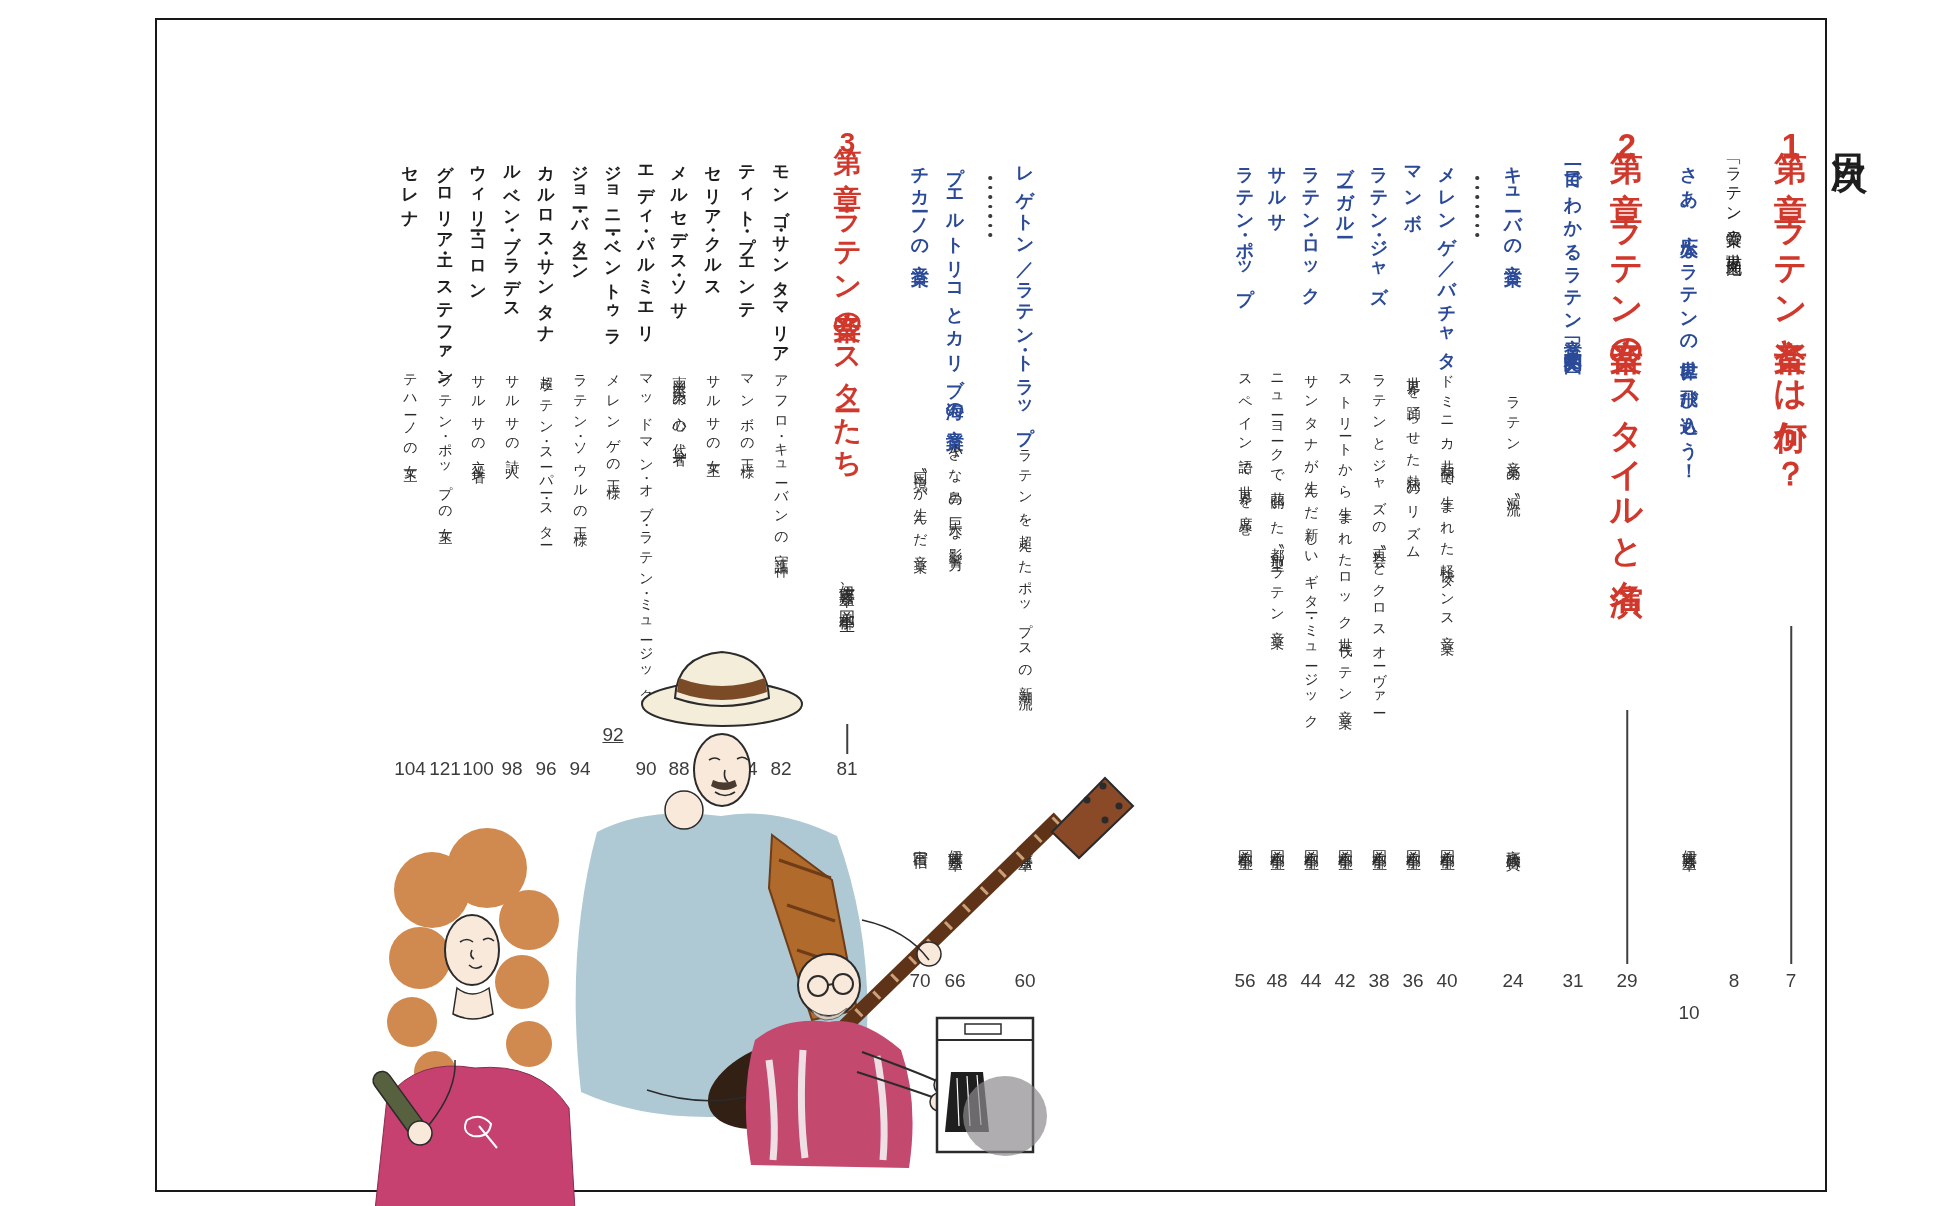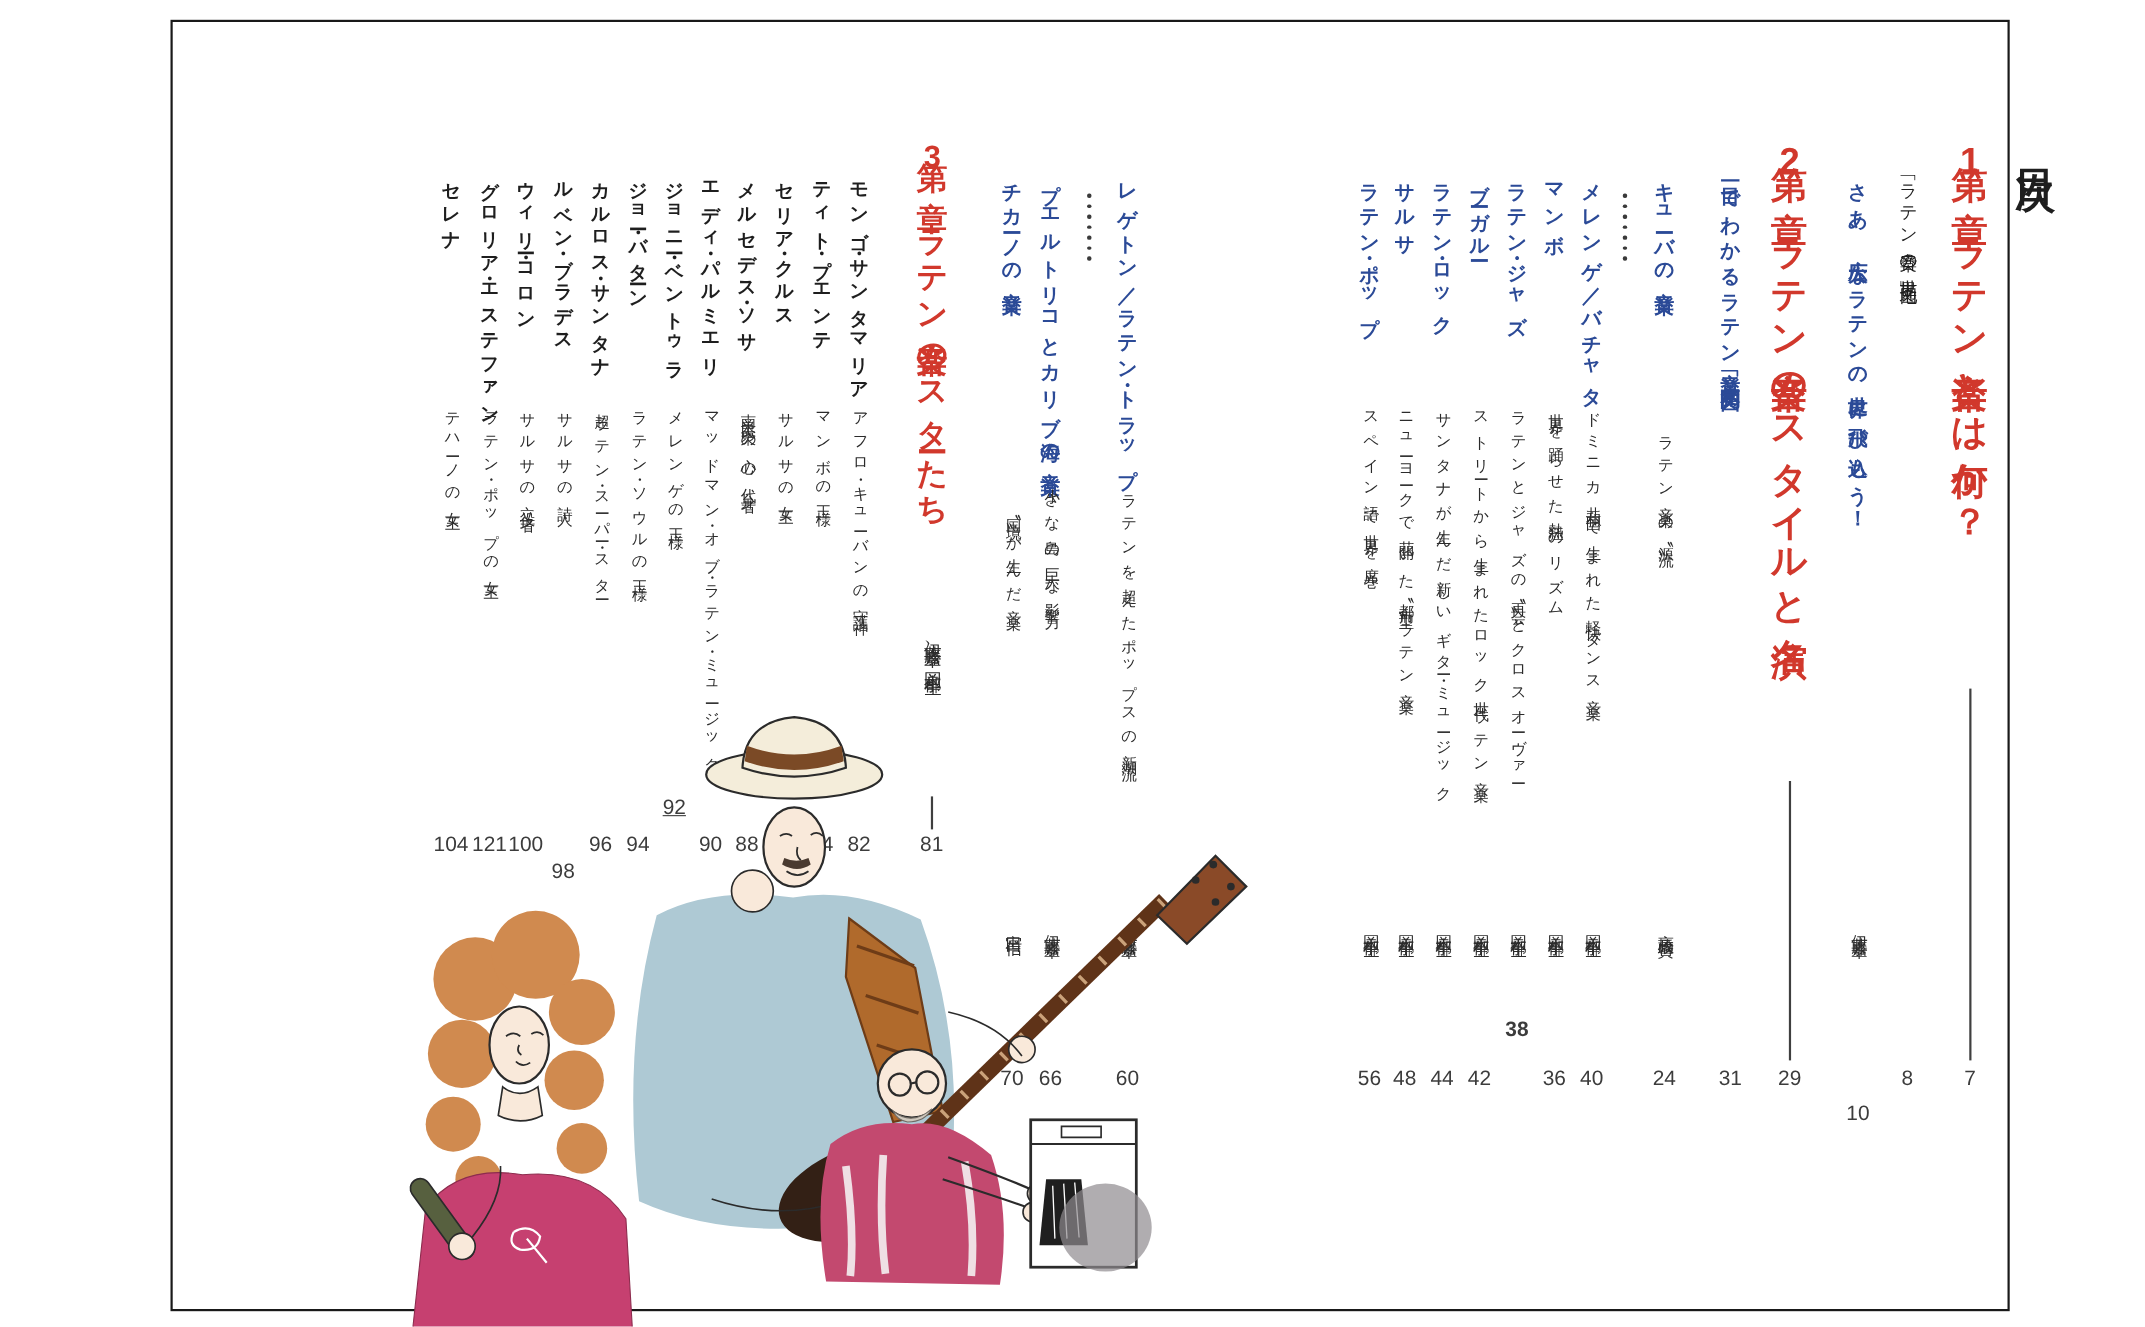--- a/index.html
+++ b/index.html
@@ -92,21 +92,21 @@
       <div class="col" style="left: 1256px;">
         <div class="vt t-blue" style="top: 134px;">マンボ</div>
         <div class="vt t-desc" style="top: 345px;">世界を踊らせた熱狂のリズム</div>
         <div class="vt t-author" style="top: 818px;">岡本郁生</div>
         <div class="num" style="top: 950px;">36</div>
       </div>
       <div class="col" style="left: 1222px;">
         <div class="vt t-blue" style="top: 134px;">ラテン・ジャズ</div>
         <div class="vt t-desc" style="top: 345px;">ラテンとジャズの〝再会〟とクロスオーヴァー</div>
         <div class="vt t-author" style="top: 818px;">岡本郁生</div>
-        <div class="num" style="top: 906px; font-weight: bold;">38</div>
+        <div class="num" style="top: 950px;">38</div>
       </div>
       <div class="col" style="left: 1188px;">
         <div class="vt t-blue" style="top: 134px;">ブーガルー</div>
         <div class="vt t-desc" style="top: 345px;">ストリートから生まれたロック世代ラテン音楽</div>
         <div class="vt t-author" style="top: 818px;">岡本郁生</div>
         <div class="num" style="top: 950px;">42</div>
       </div>
       <div class="col" style="left: 1154px;">
         <div class="vt t-blue" style="top: 134px;">ラテン・ロック</div>
         <div class="vt t-desc" style="top: 345px;">サンタナが生んだ新しいギター・ミュージック</div>
@@ -196,21 +196,21 @@
         <div class="num" style="top: 738px;">94</div>
       </div>
       <div class="col" style="left: 389px;">
         <div class="vt t-artist" style="top: 134px;">カルロス・サンタナ</div>
         <div class="vt t-desc" style="top: 345px;">超ラテン・スーパー・スター</div>
         <div class="num" style="top: 738px;">96</div>
       </div>
       <div class="col" style="left: 355px;">
         <div class="vt t-artist" style="top: 134px;">ルベン・ブラデス</div>
         <div class="vt t-desc" style="top: 345px;">サルサの詩人</div>
-        <div class="num" style="top: 738px; margin-top: 24px;">98</div>
+        <div class="num" style="top: 738px;">98</div>
       </div>
       <div class="col" style="left: 321px;">
         <div class="vt t-artist" style="top: 134px;">ウィリー・コロン</div>
         <div class="vt t-desc" style="top: 345px;">サルサの立役者</div>
         <div class="num" style="top: 738px;">100</div>
       </div>
       <div class="col" style="left: 288px;">
         <div class="vt t-artist" style="top: 134px;">グロリア・エステファン</div>
         <div class="vt t-desc" style="top: 345px;">ラテン・ポップの女王</div>
         <div class="num" style="top: 738px;">121</div>

